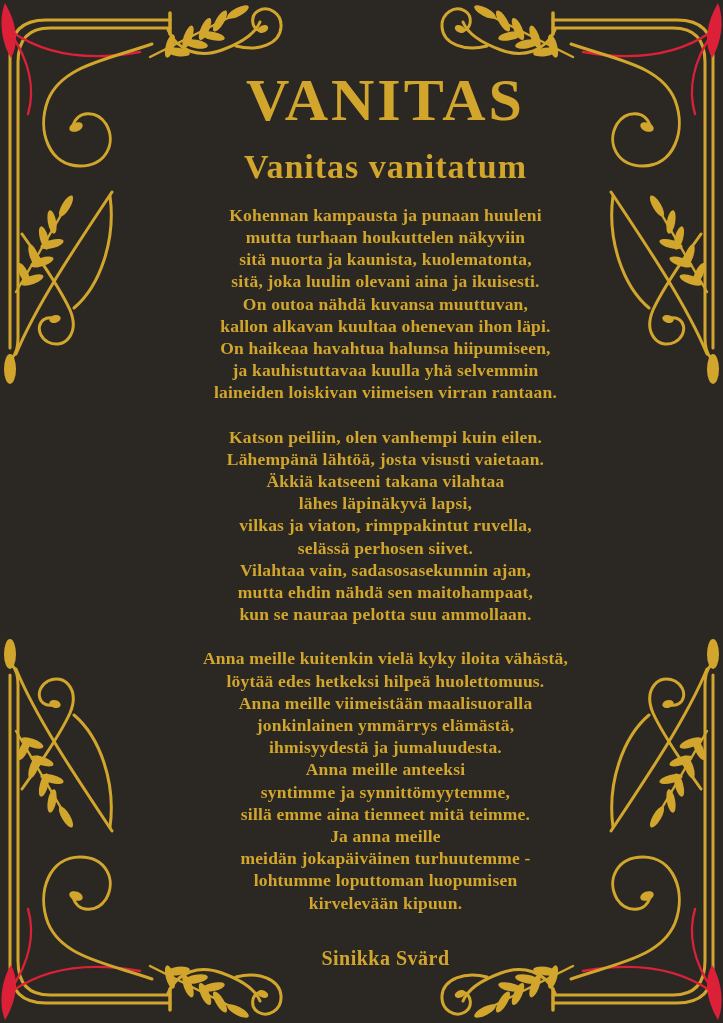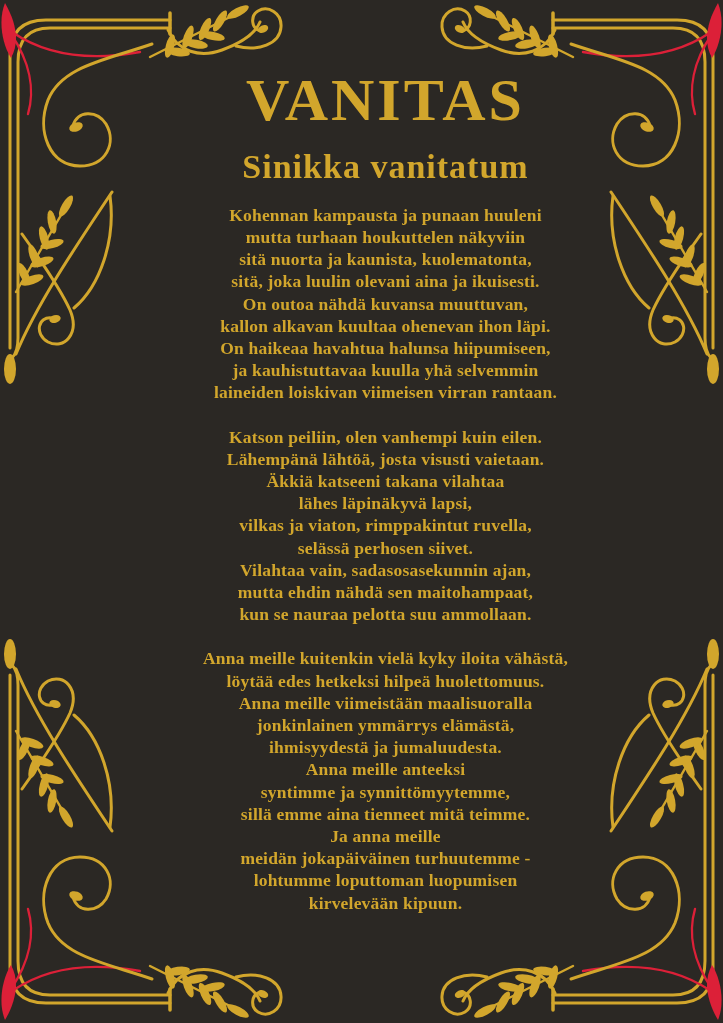--- a/index.html
+++ b/index.html
@@ -98,21 +98,21 @@
     </svg>
   <svg class="corner bl" viewBox="0 0 300 430">
       <use href="#corner-ornament"></use>
     </svg>
   <svg class="corner br" viewBox="0 0 300 430">
       <use href="#corner-ornament"></use>
     </svg>
 
   <div class="content">
     <h1 class="title">VANITAS</h1>
-    <h2 class="subtitle">Sinikka vanitatum</h2>
+    <h2 class="subtitle">Vanitas vanitatum</h2>
     <div class="stanzas">
       <p class="stanza">Kohennan kampausta ja punaan huuleni
 mutta turhaan houkuttelen näkyviin
 sitä nuorta ja kaunista, kuolematonta,
 sitä, joka luulin olevani aina ja ikuisesti.
 On outoa nähdä kuvansa muuttuvan,
 kallon alkavan kuultaa ohenevan ihon läpi.
 On haikeaa havahtua halunsa hiipumiseen,
 ja kauhistuttavaa kuulla yhä selvemmin
 laineiden loiskivan viimeisen virran rantaan.</p>
@@ -131,15 +131,16 @@
 jonkinlainen ymmärrys elämästä,
 ihmisyydestä ja jumaluudesta.
 Anna meille anteeksi
 syntimme ja synnittömyytemme,
 sillä emme aina tienneet mitä teimme.
 Ja anna meille
 meidän jokapäiväinen turhuutemme -
 lohtumme loputtoman luopumisen
 kirvelevään kipuun.</p>
     </div>
+    <div class="author">Sinikka Svärd</div>
   </div>
 
 </div>
 
 </body></html>

